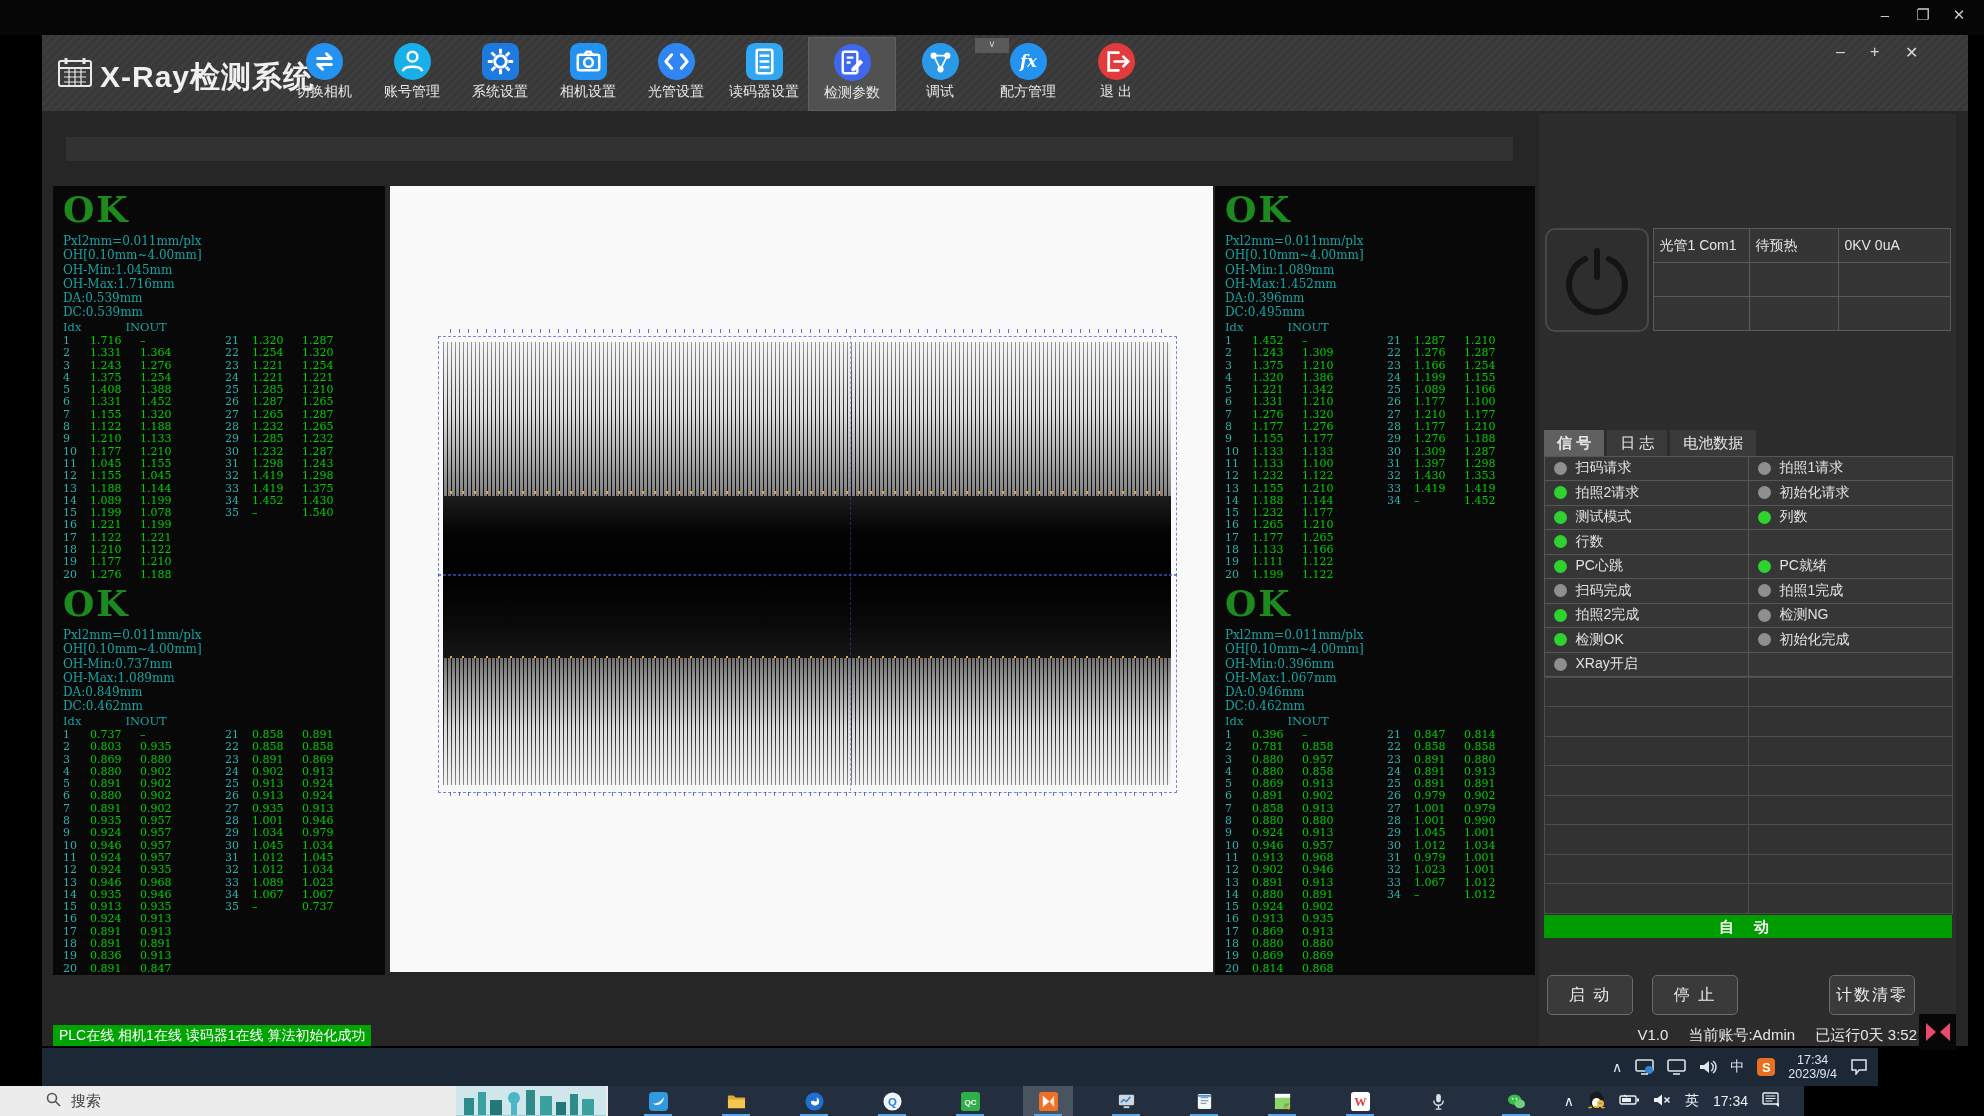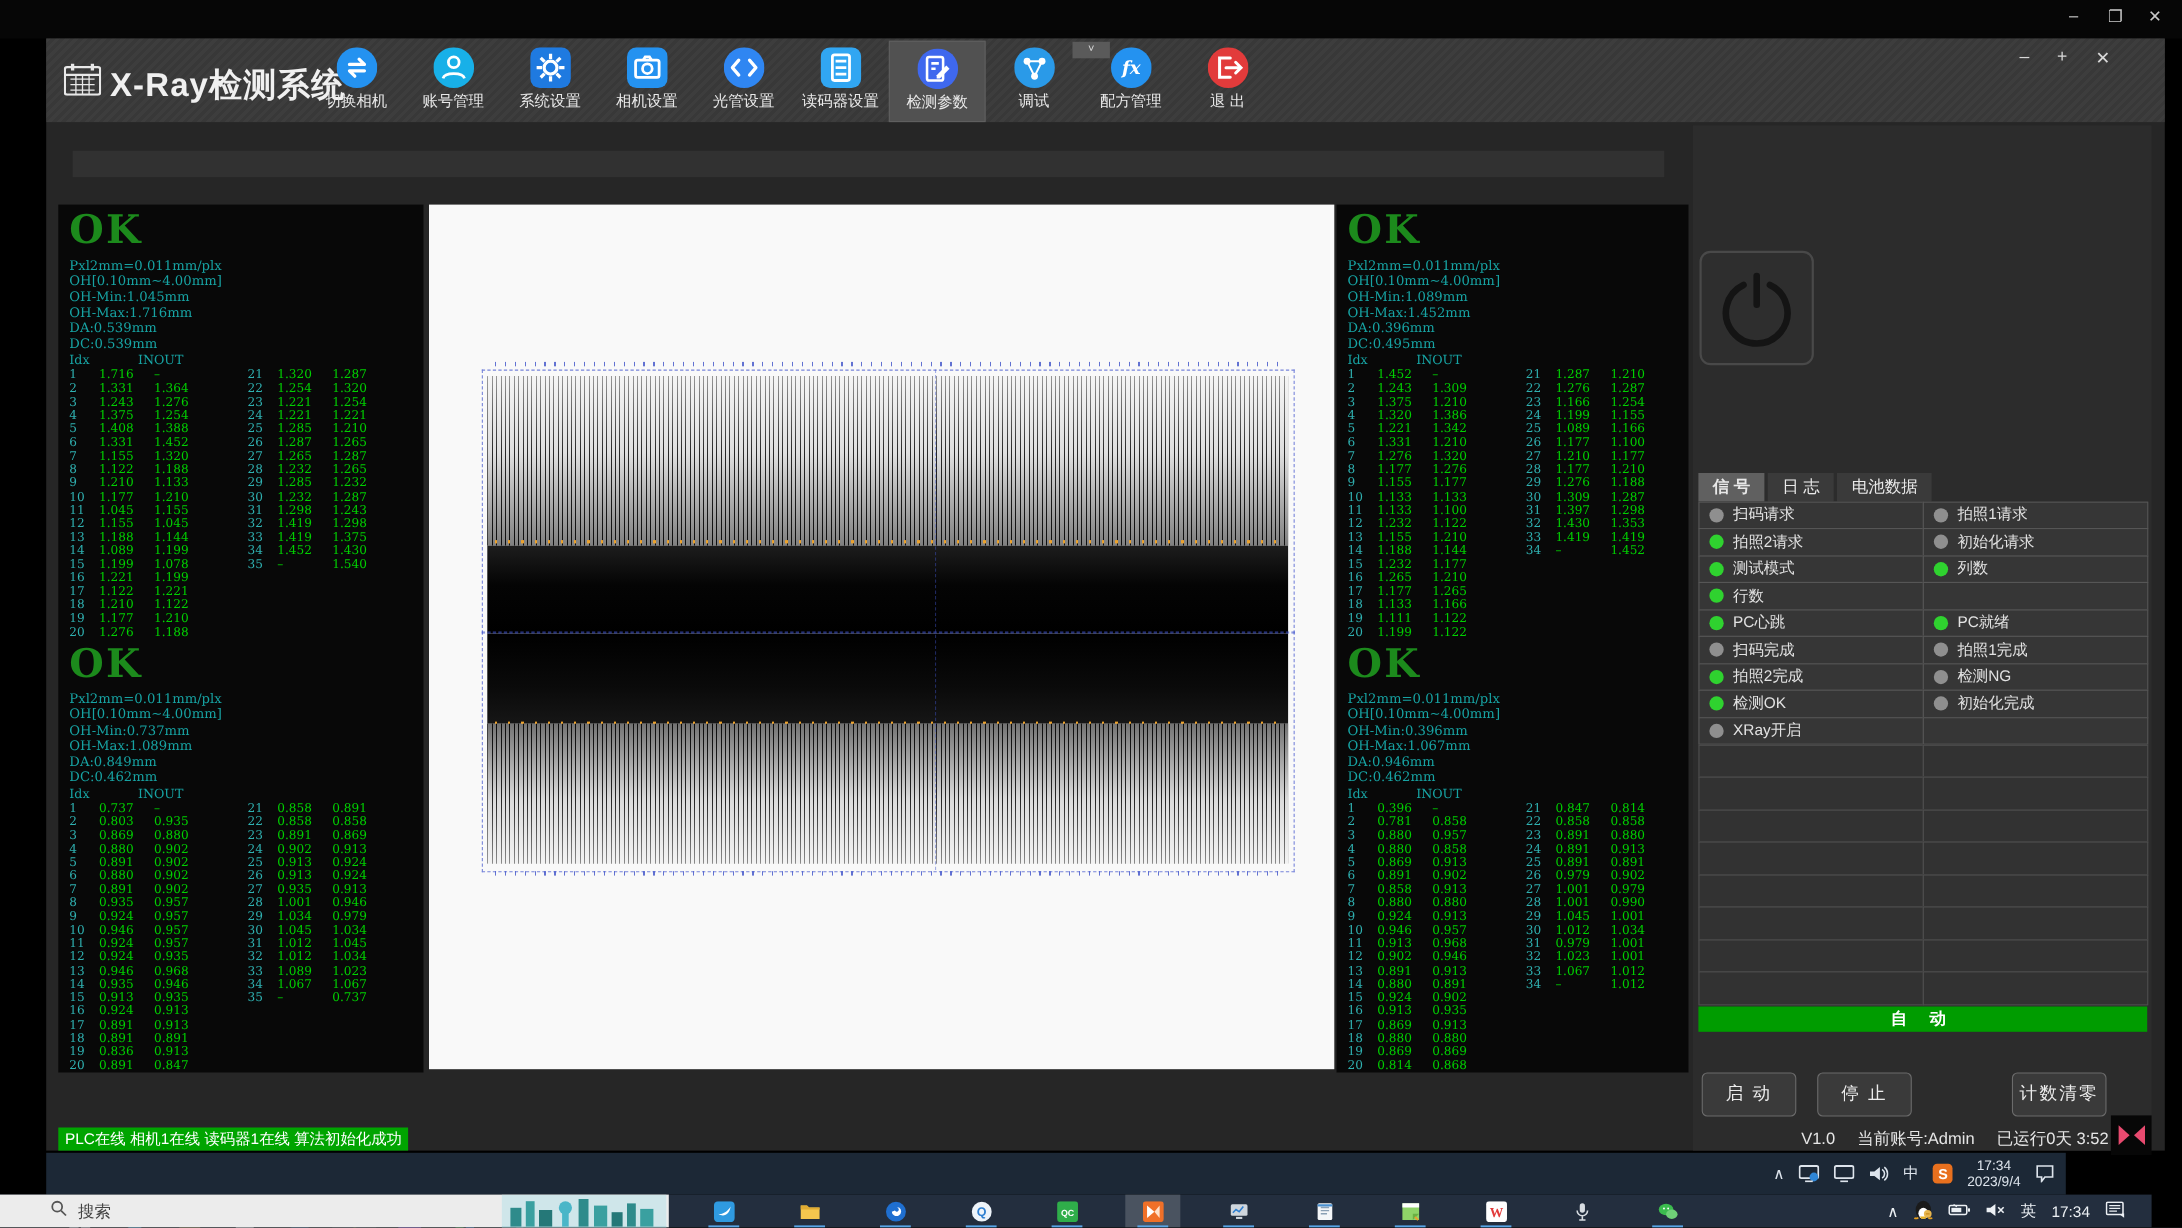--- a/index.html
+++ b/index.html
@@ -111,21 +111,21 @@
   #tb1{left:42px;top:1048px;width:1836px;height:38px;background:#1c2836;}
   #tb1-icons{position:absolute;left:10px;top:0;height:52px;display:flex;gap:10px;align-items:center;margin-top:34px;}
   .tk{position:relative;width:40px;height:38px;display:flex;align-items:center;justify-content:center;}
   .tk svg,.tk .letter{width:21px;height:21px;}
   .tk.active{background:rgba(255,255,255,.16);}
   .tk .uline{position:absolute;bottom:0;left:8px;width:24px;height:3px;background:#58a6e8;}
   #tray1{position:absolute;right:10px;top:0;height:38px;display:flex;gap:13px;align-items:center;color:#dde4ec;font-size:14px;}
   #tray1 svg{display:block;}
   .clock2{font-size:12.5px;line-height:14px;text-align:center;color:#dde4ec;}
 
-  #tb2{left:0;top:1086px;width:1956px;height:30px;background:#232e3e;}
+  #tb2{left:0;top:1086px;width:1804px;height:30px;background:#232e3e;}
   #searchbox{position:absolute;left:0;top:0;width:608px;height:30px;background:#ececec;display:flex;align-items:center;color:#444;}
   #searchbox .mag{margin-left:46px;margin-right:10px;}
   #searchbox .stext{font-size:15px;}
   #citypic{position:absolute;right:2px;top:0;}
   #tb2-icons{position:absolute;left:633px;top:0;height:30px;display:flex;gap:28px;align-items:center;}
   .tk2{position:relative;width:50px;height:30px;display:flex;align-items:center;justify-content:center;}
   .tk2 svg,.tk2 .letter{width:19px;height:19px;}
   .tk2.active{background:rgba(255,255,255,.18);}
   .tk2 .uline{position:absolute;bottom:0;left:11px;width:28px;height:2.5px;background:#58a6e8;}
   #tray2{position:absolute;right:24px;top:0;height:30px;display:flex;gap:14px;align-items:center;color:#ecf0f4;font-size:14px;}
@@ -1081,20 +1081,31 @@
 
   <div class="abs" id="sidepanel">
 
     <div id="powerbtn">
       <svg width="74" height="74" viewBox="0 0 74 74">
         <path d="M25 16 A28 28 0 1 0 49 16" fill="none" stroke="#141414" stroke-width="6" stroke-linecap="round"></path>
         <path d="M37 8v26" stroke="#141414" stroke-width="6" stroke-linecap="round"></path>
       </svg>
     </div>
 
+    <div id="tubetable">
+        <div>光管1 Com1</div>
+        <div>待预热</div>
+        <div>0KV 0uA</div>
+        <div></div>
+        <div></div>
+        <div></div>
+        <div></div>
+        <div></div>
+        <div></div>
+      </div>
 
 
     <div id="tabs">
         <div class="tab active">信 号</div>
         <div class="tab">日 志</div>
         <div class="tab">电池数据</div>
       </div>
     <div id="signal-grid">
         <div class="sig-cell">
           <div class="led"></div>

